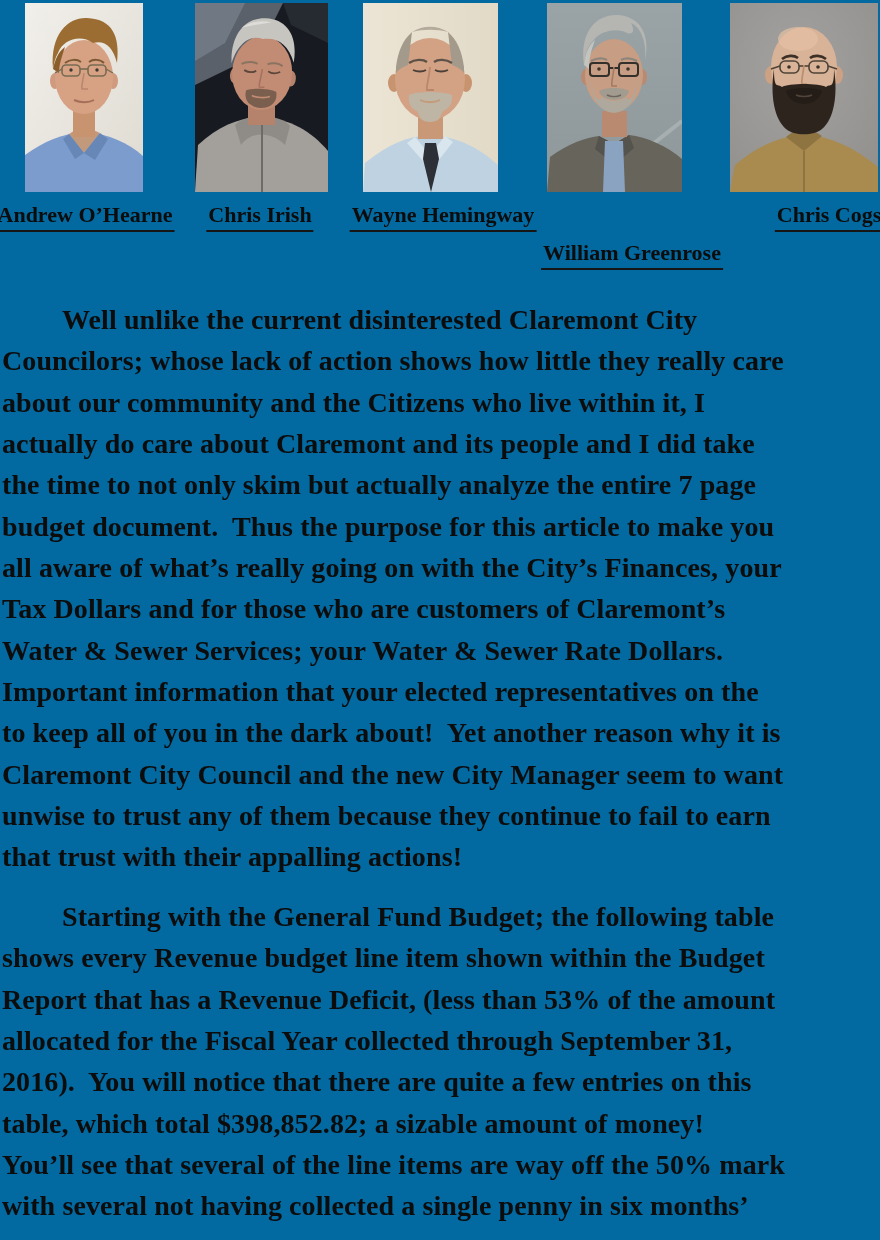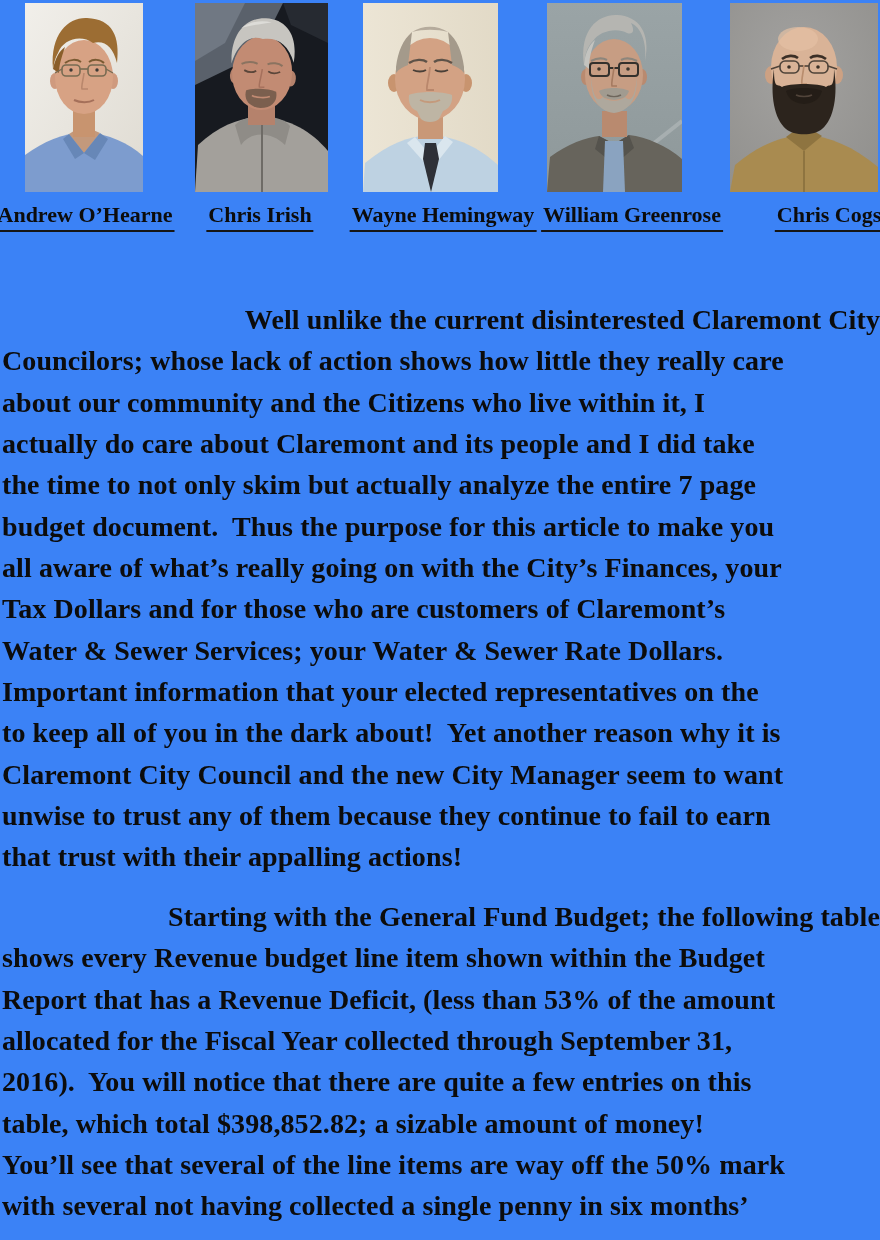--- a/index.html
+++ b/index.html
@@ -1,41 +1,41 @@
 <!DOCTYPE html>
 <html><head>
 <meta charset="utf-8">
 <style>
   html,body{margin:0;padding:0;background:#ffffff;}
-  .page{position:relative;width:880px;height:1240px;background:#3b82f6;overflow:hidden;
+  .page{position:relative;width:880px;height:1240px;background:#0369a1;overflow:hidden;
         font-family:"Liberation Serif","DejaVu Serif",serif;color:#0c0c0c;}
   
   .portraits{position:absolute;top:0;left:0;width:880px;height:245px;}
   .photo{position:absolute;top:3px;height:189px;display:block;}
   .photo svg{display:block;width:100%;height:100%;}
   .p1{left:25px;width:118px;}
   .p2{left:195px;width:133px;}
   .p3{left:363px;width:135px;}
   .p4{left:547px;width:135px;}
   .p5{left:730px;width:148px;}
   .caption{position:absolute;top:202px;transform:translateX(-50%);
            font-size:22px;font-weight:bold;line-height:26px;white-space:nowrap;
            color:#0c0c0c;border-bottom:2.5px solid #161616;padding:0 2px 2px 2px;}
   .c1{left:85px;}
   .c2{left:260px;}
   .c3{left:443px;}
-  .c4{left:632px;}
+  .c4{left:632px;margin-top:38px;}
   .c5{left:848px;}
   
   .article{position:absolute;top:299px;left:2px;width:878px;}
   .paragraph{margin:0;}
   .paragraph + .paragraph{margin-top:18px;}
   .line{font-size:28px;font-weight:bold;line-height:41.35px;letter-spacing:0.1px;
         white-space:pre;color:#0c0c0c;}
-  .line.first{padding-left:60px;text-align:right;}
+  .line.first{padding-left:60px;}
 </style>
 </head>
 <body>
 
 <div class="page">
 
   <div class="portraits">
 
     <span class="photo p1">
       <svg viewBox="0 0 118 189" preserveAspectRatio="none">

